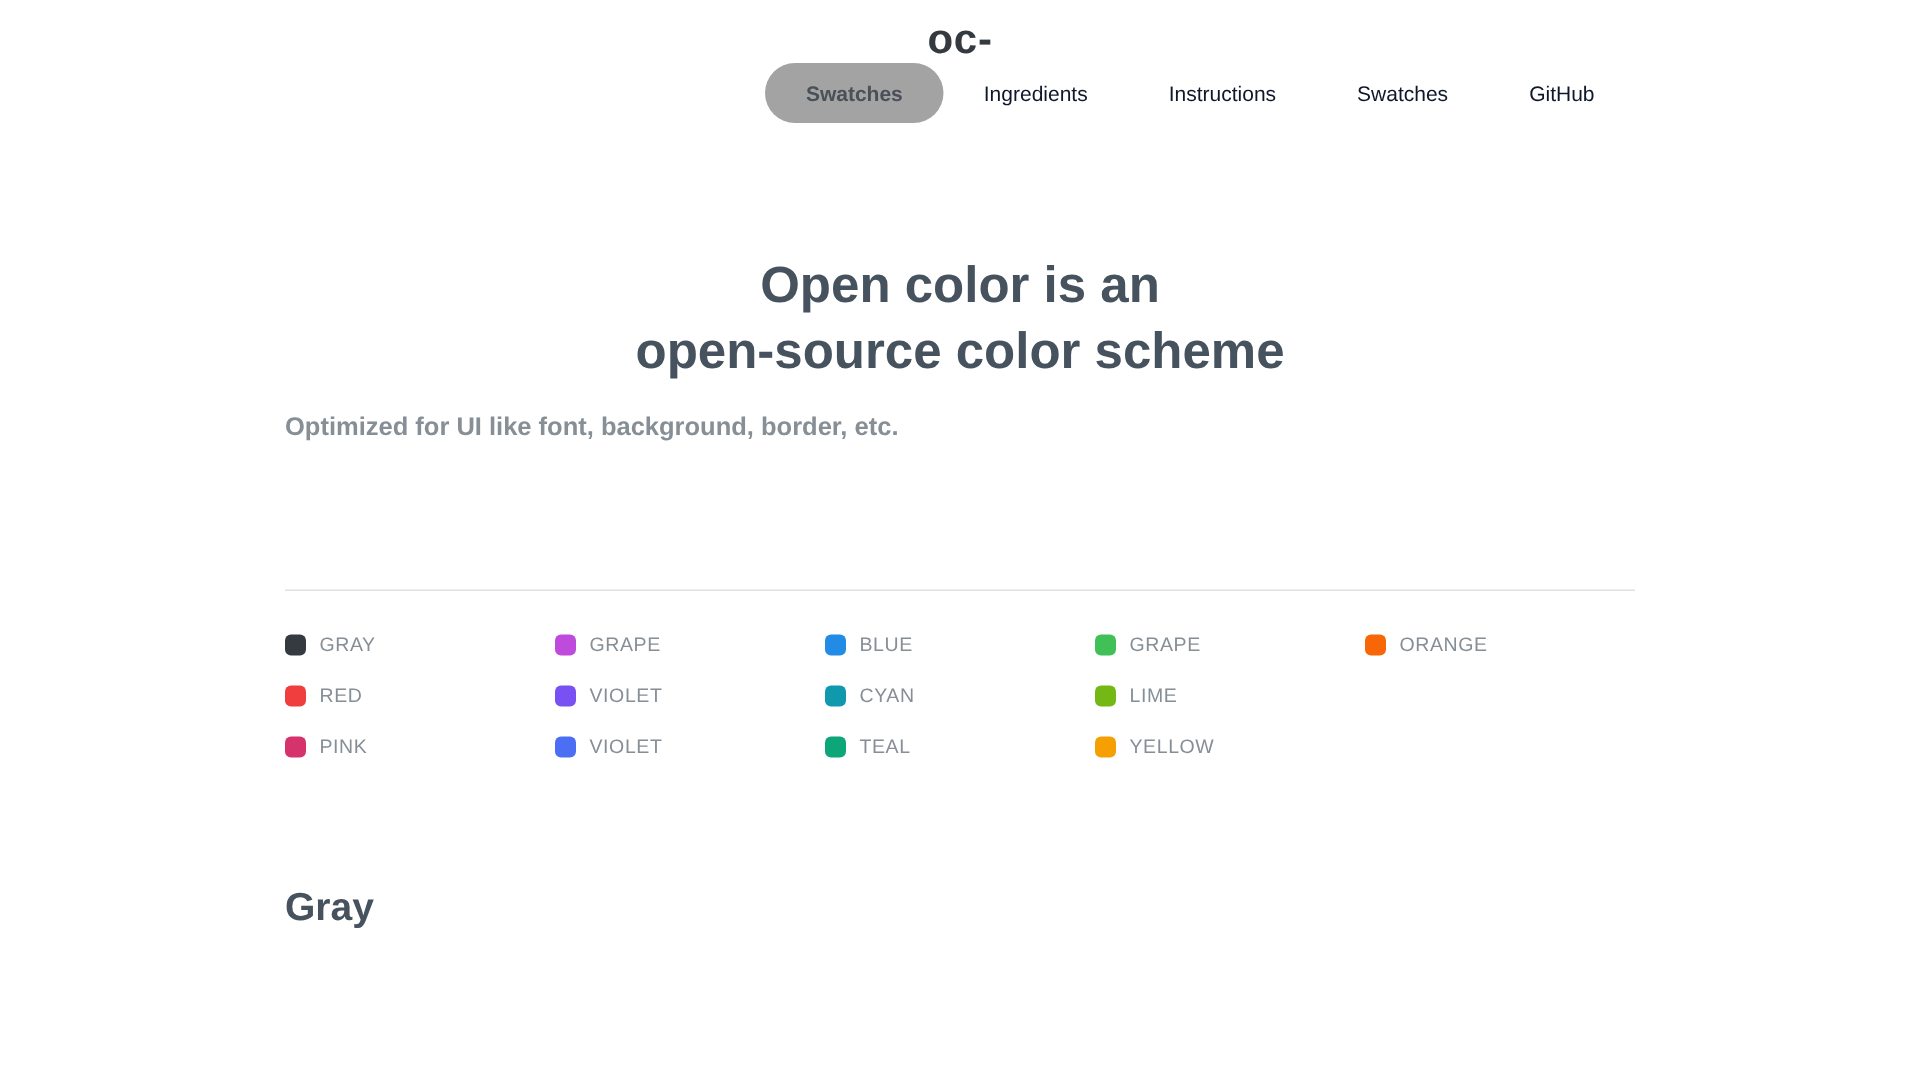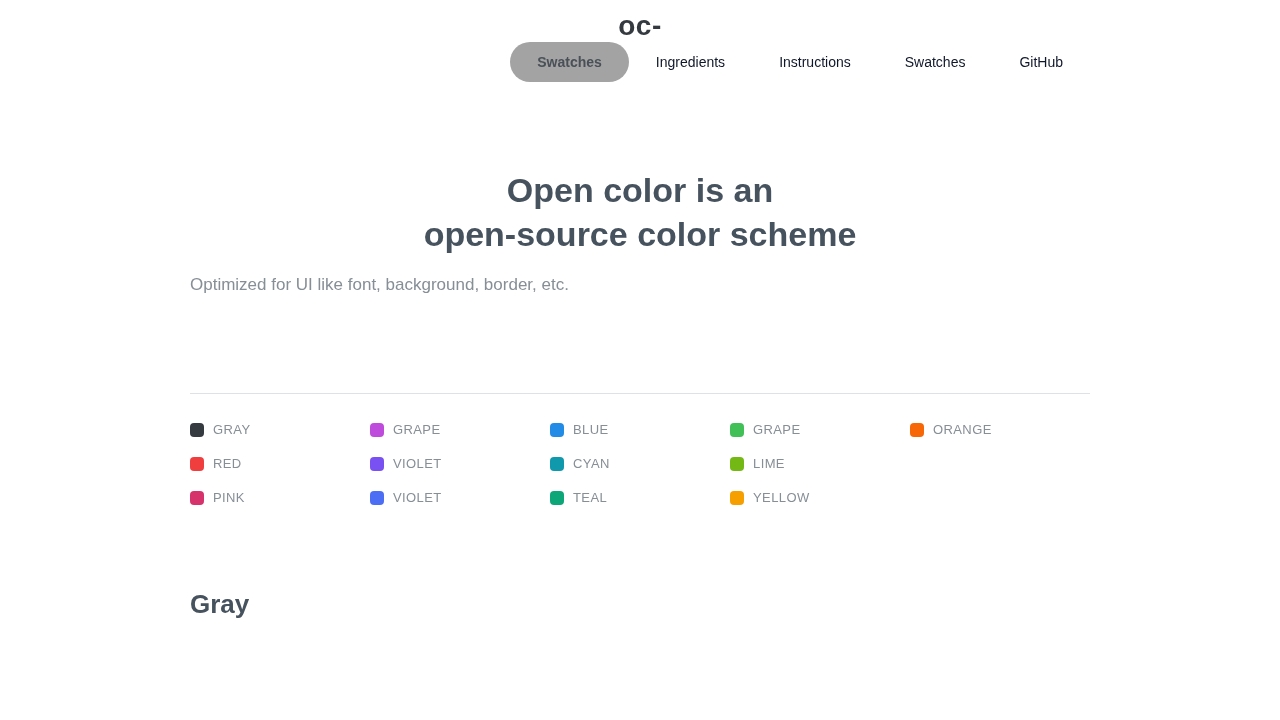--- a/index.html
+++ b/index.html
@@ -43,21 +43,21 @@
     font-size: 34px;
     line-height: 44px;
     font-weight: 700;
     color: #46525e;
   }
   .hero h1 span { display: block; text-align: center; }
   .hero .subtitle {
     margin-top: 19px;
     font-size: 17px;
     color: #868e96;
-    font-weight: 400;
+    font-weight: 700;
   }
   .meta {
     margin-top: 44px;
     font-size: 12px;
     line-height: 18px;
     color: #868e96;
   }
 
   
   .divider {

